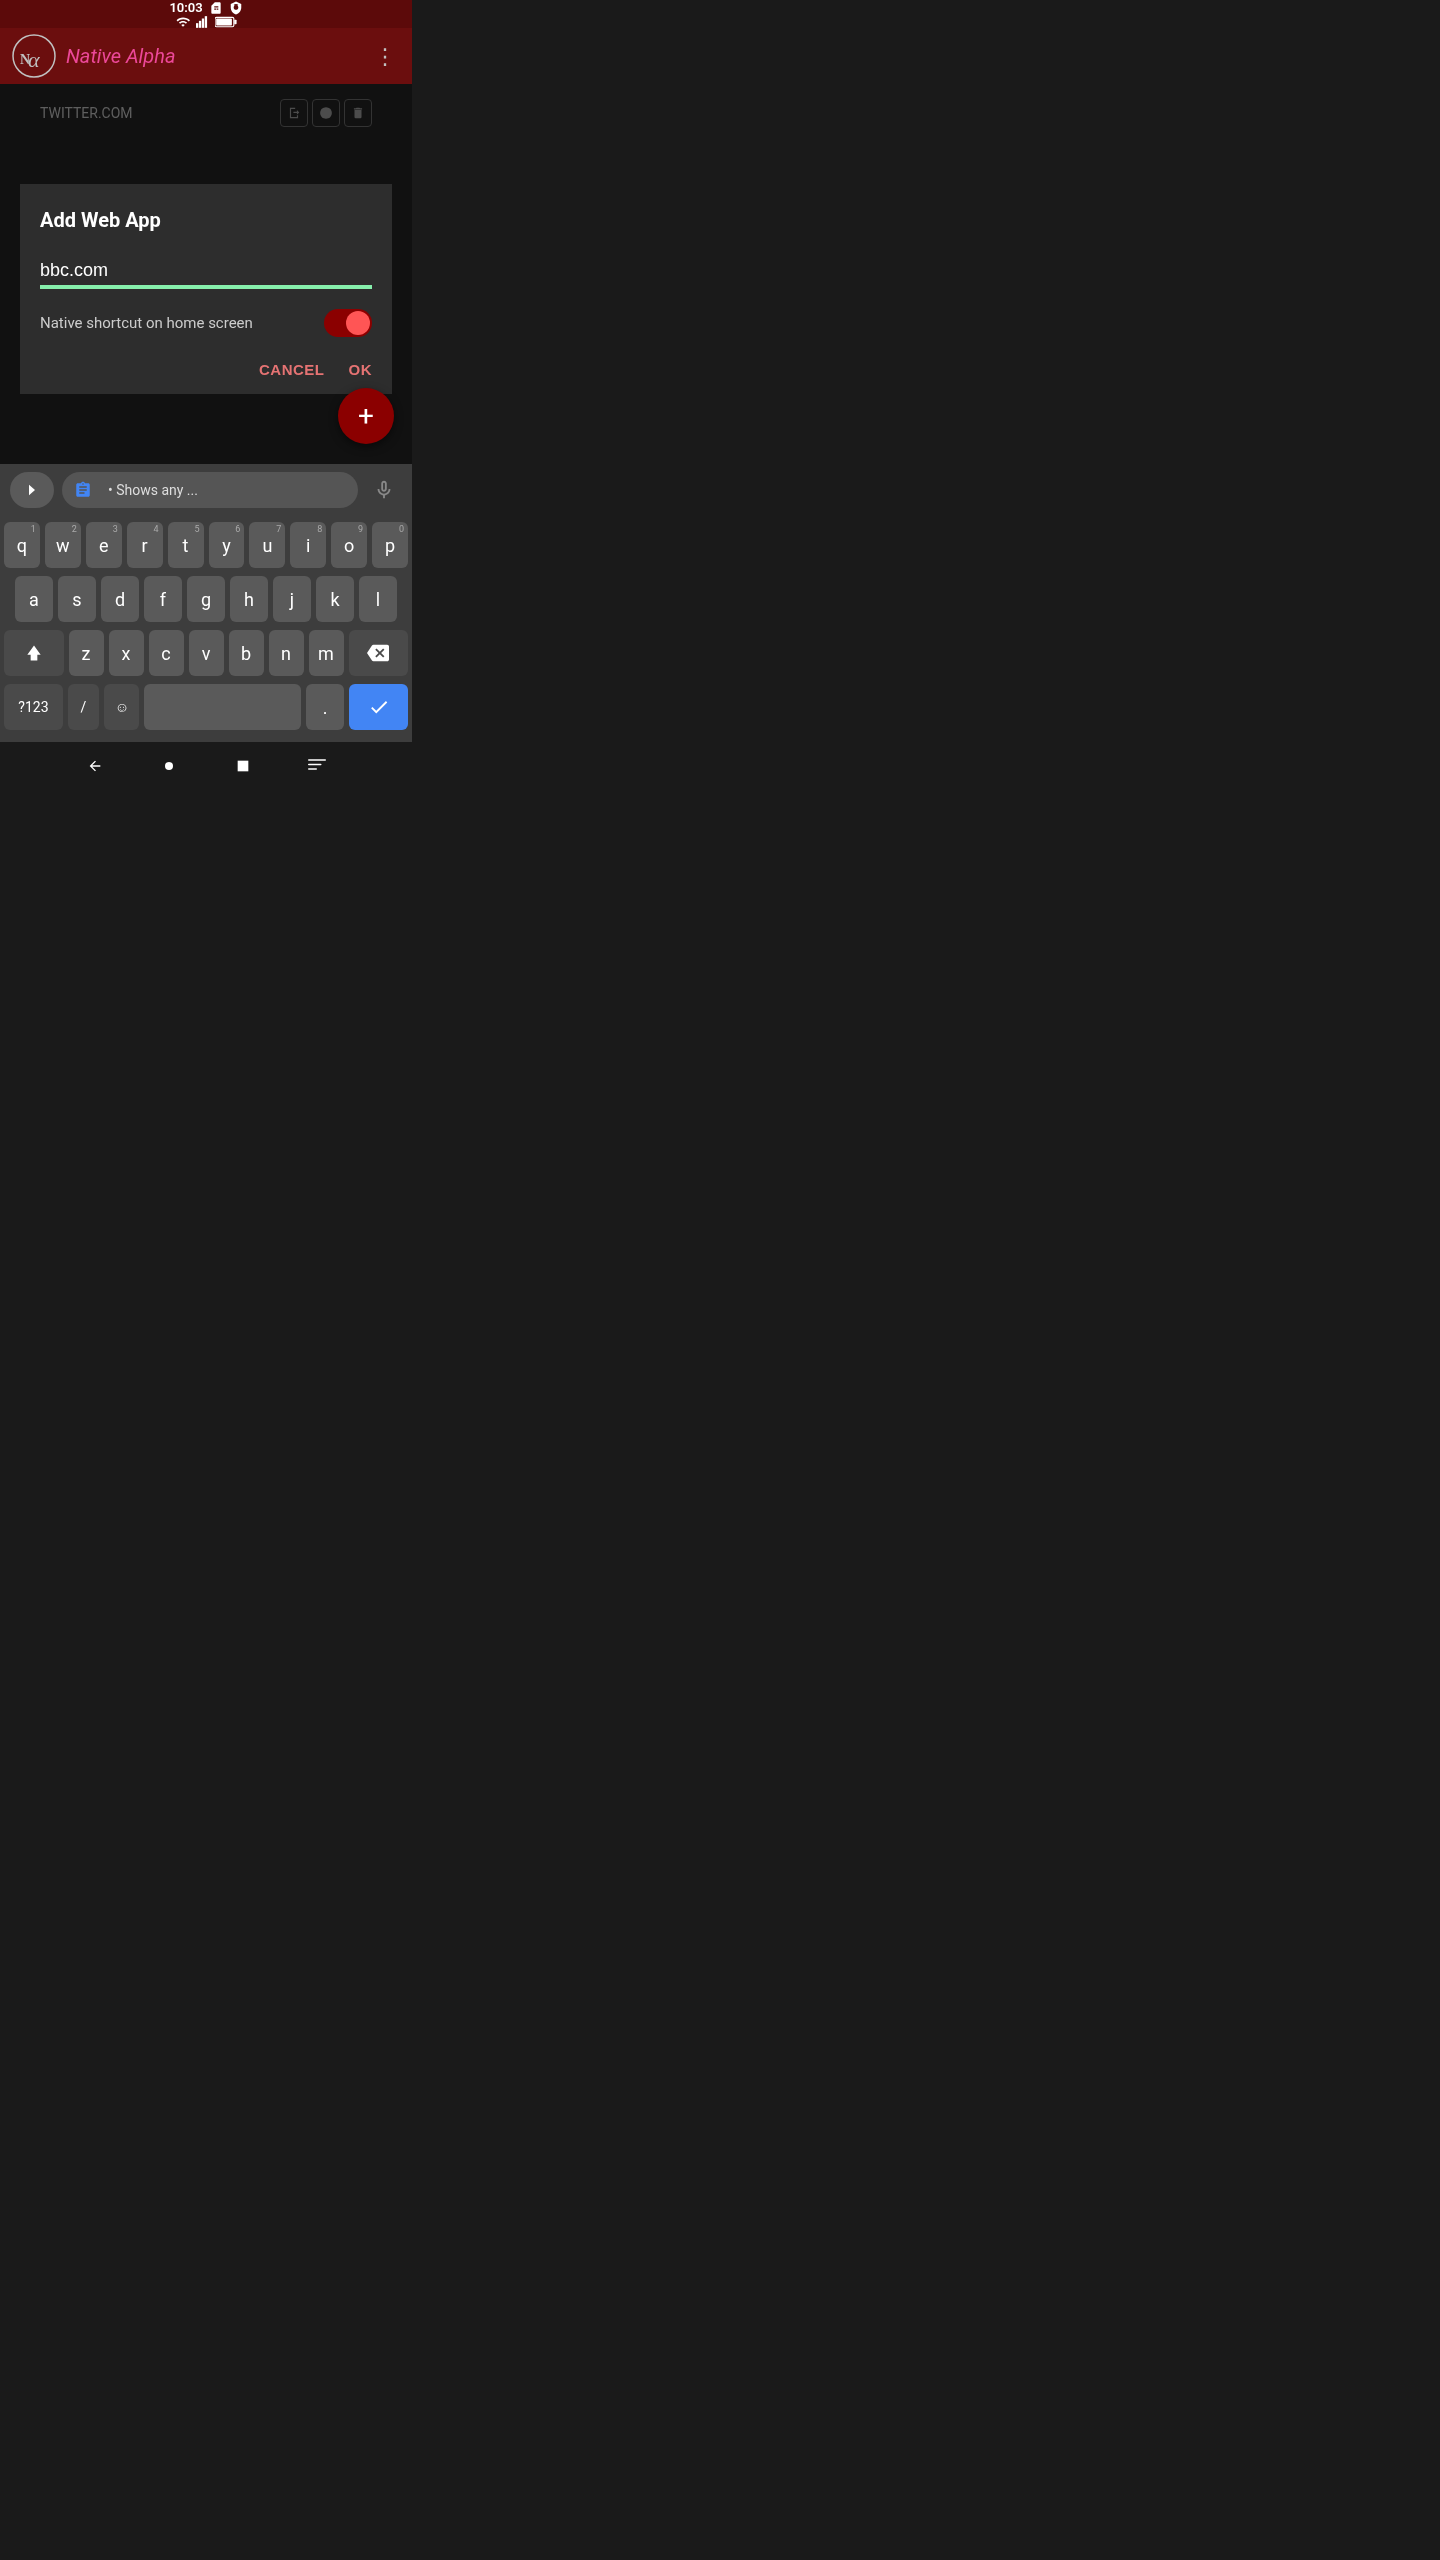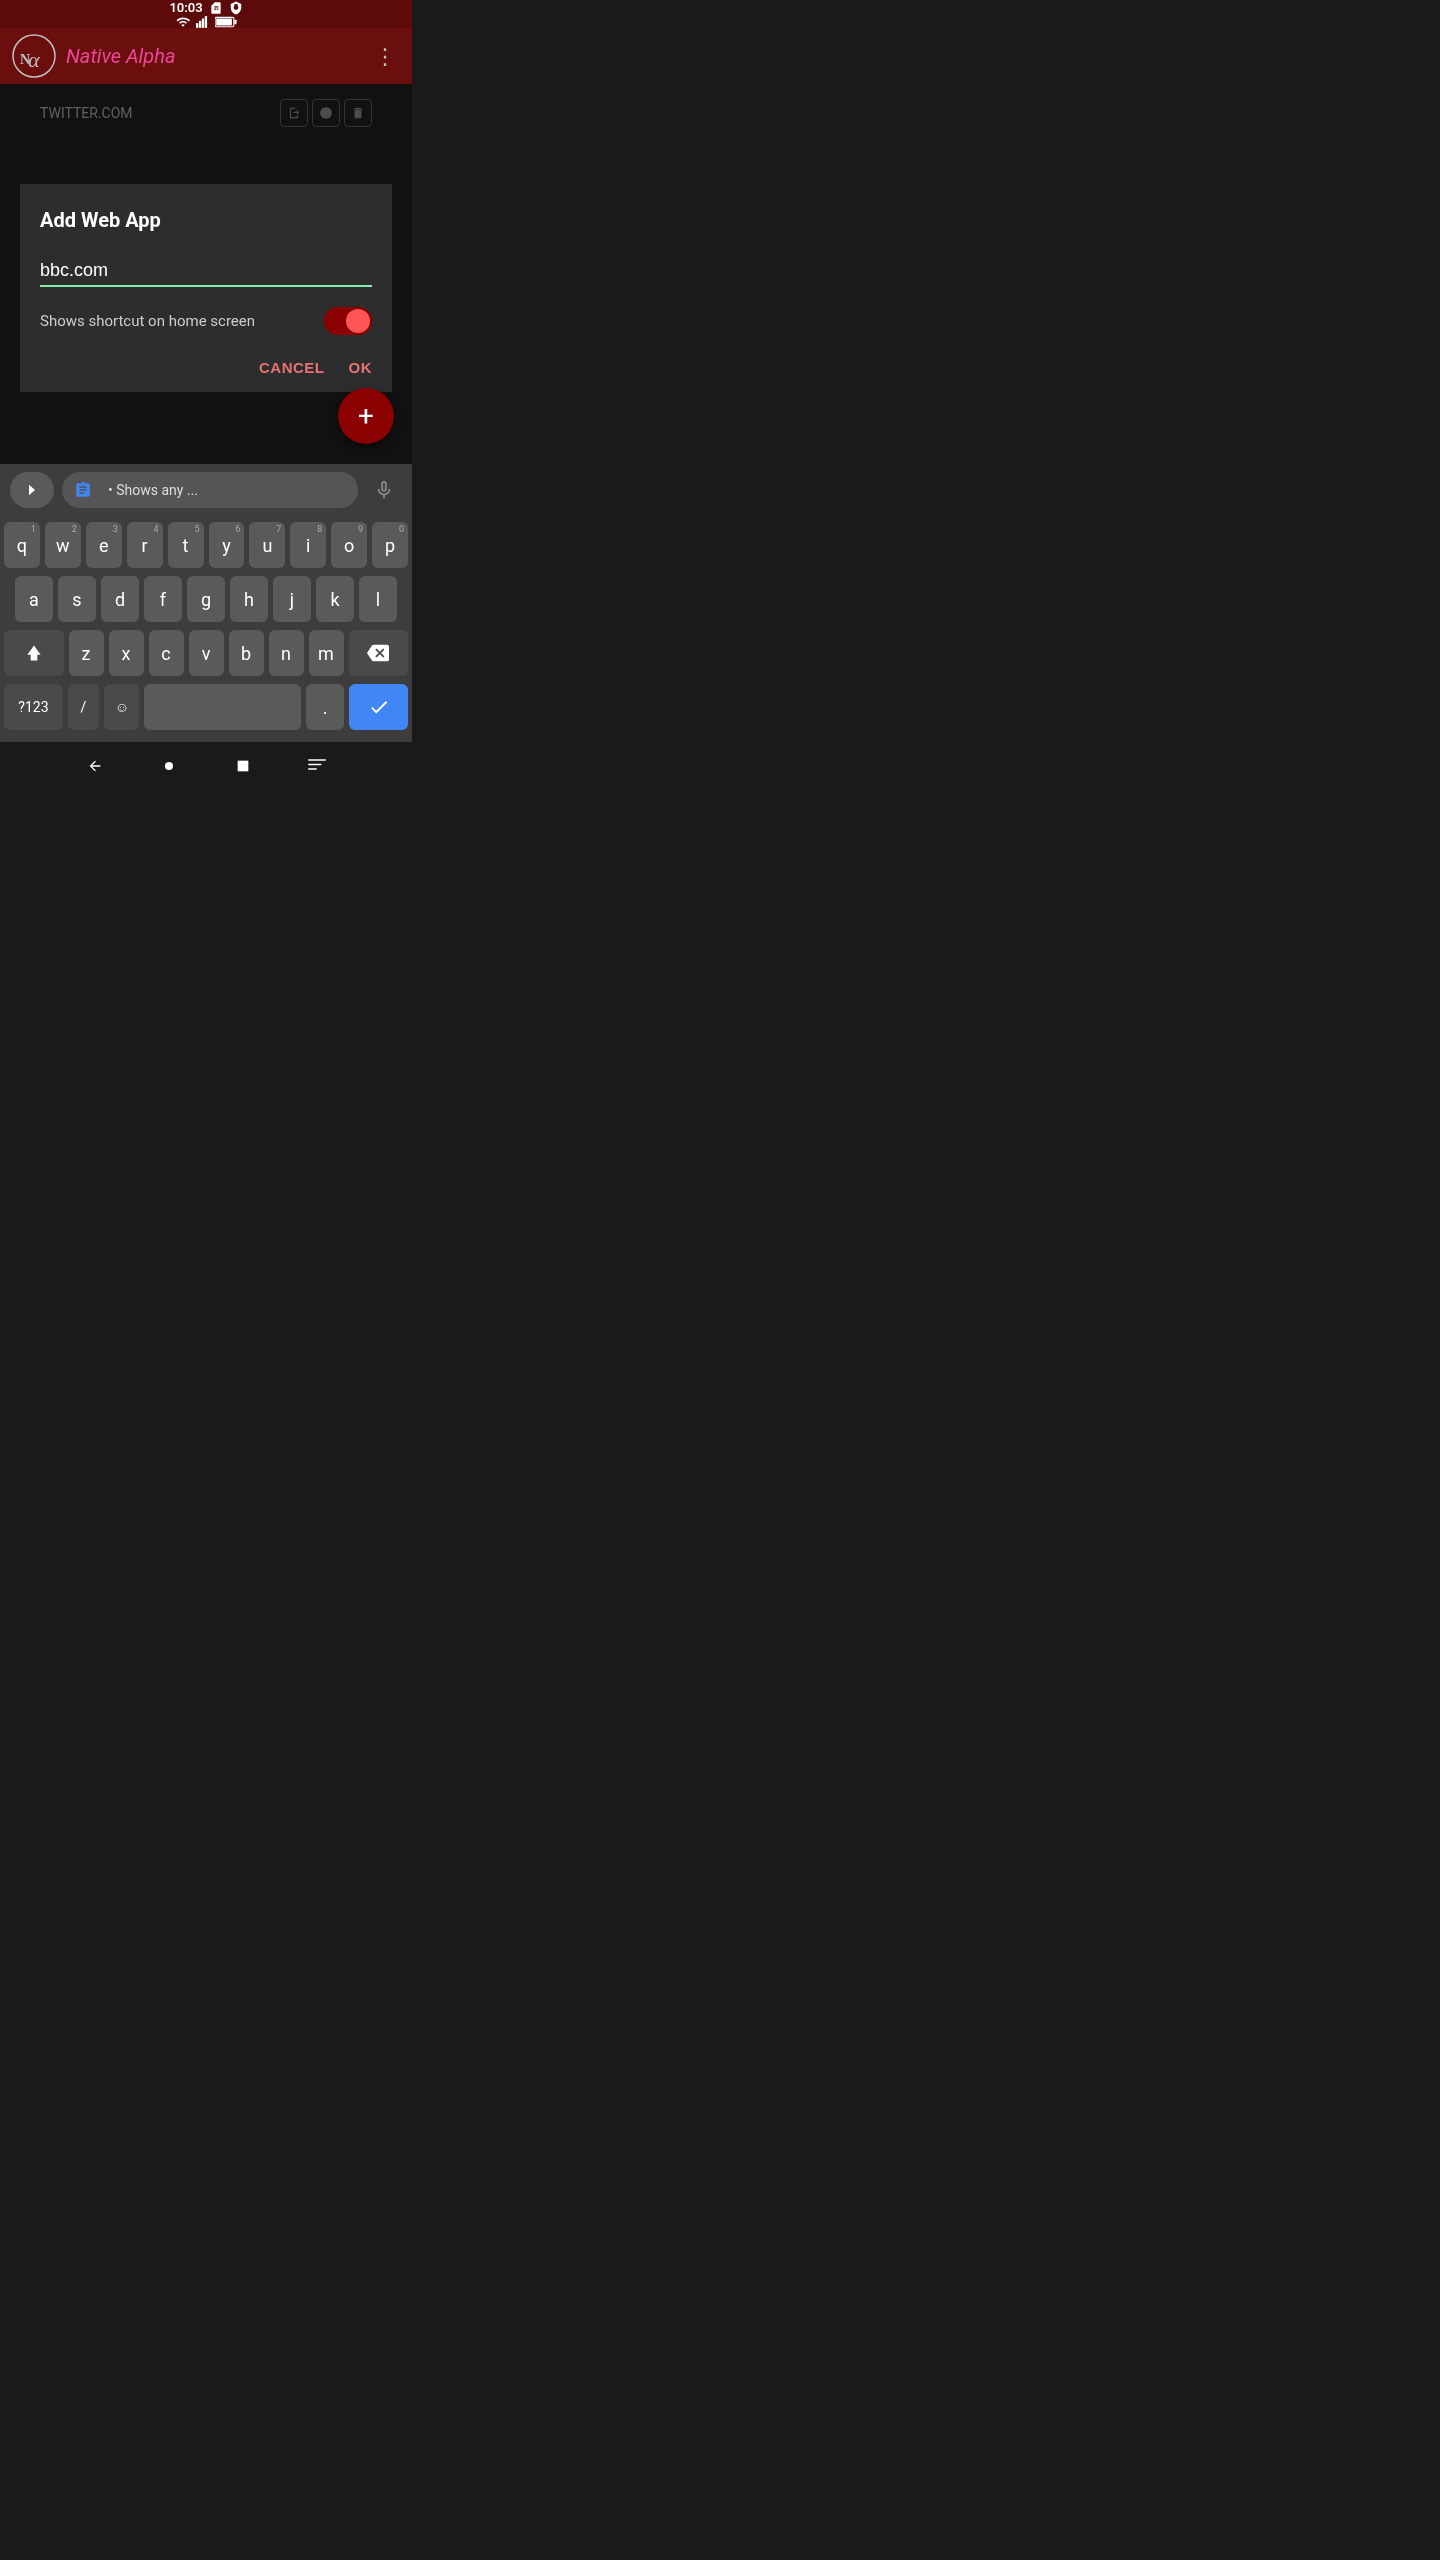--- a/index.html
+++ b/index.html
@@ -115,21 +115,21 @@
     }
 
     .dialog-title {
       color: #ffffff;
       font-size: 20px;
       font-weight: 700;
       margin-bottom: 24px;
     }
 
     .dialog-input-container {
-      border-bottom: 2px solid #86efac;
+      border-bottom: 4px solid #86efac;
       margin-bottom: 20px;
     }
 
     .dialog-input {
       background: transparent;
       border: none;
       outline: none;
       color: #ffffff;
       font-size: 18px;
       width: 100%;
@@ -431,21 +431,21 @@
 
   <div class="dialog-overlay">
     <div class="dialog">
       <div class="dialog-title">Add Web App</div>
 
       <div class="dialog-input-container">
         <input class="dialog-input" type="text" value="bbc.com" placeholder="Enter URL" style="">
       </div>
 
       <div class="dialog-row">
-        <span class="dialog-row-label">Shows shortcut on home screen</span>
+        <span class="dialog-row-label">Native shortcut on home screen</span>
         <div class="toggle on">
           <div class="toggle-thumb"></div>
         </div>
       </div>
 
       <div class="dialog-actions">
         <button class="btn-cancel">CANCEL</button>
         <button class="btn-ok">OK</button>
       </div>
     </div>

